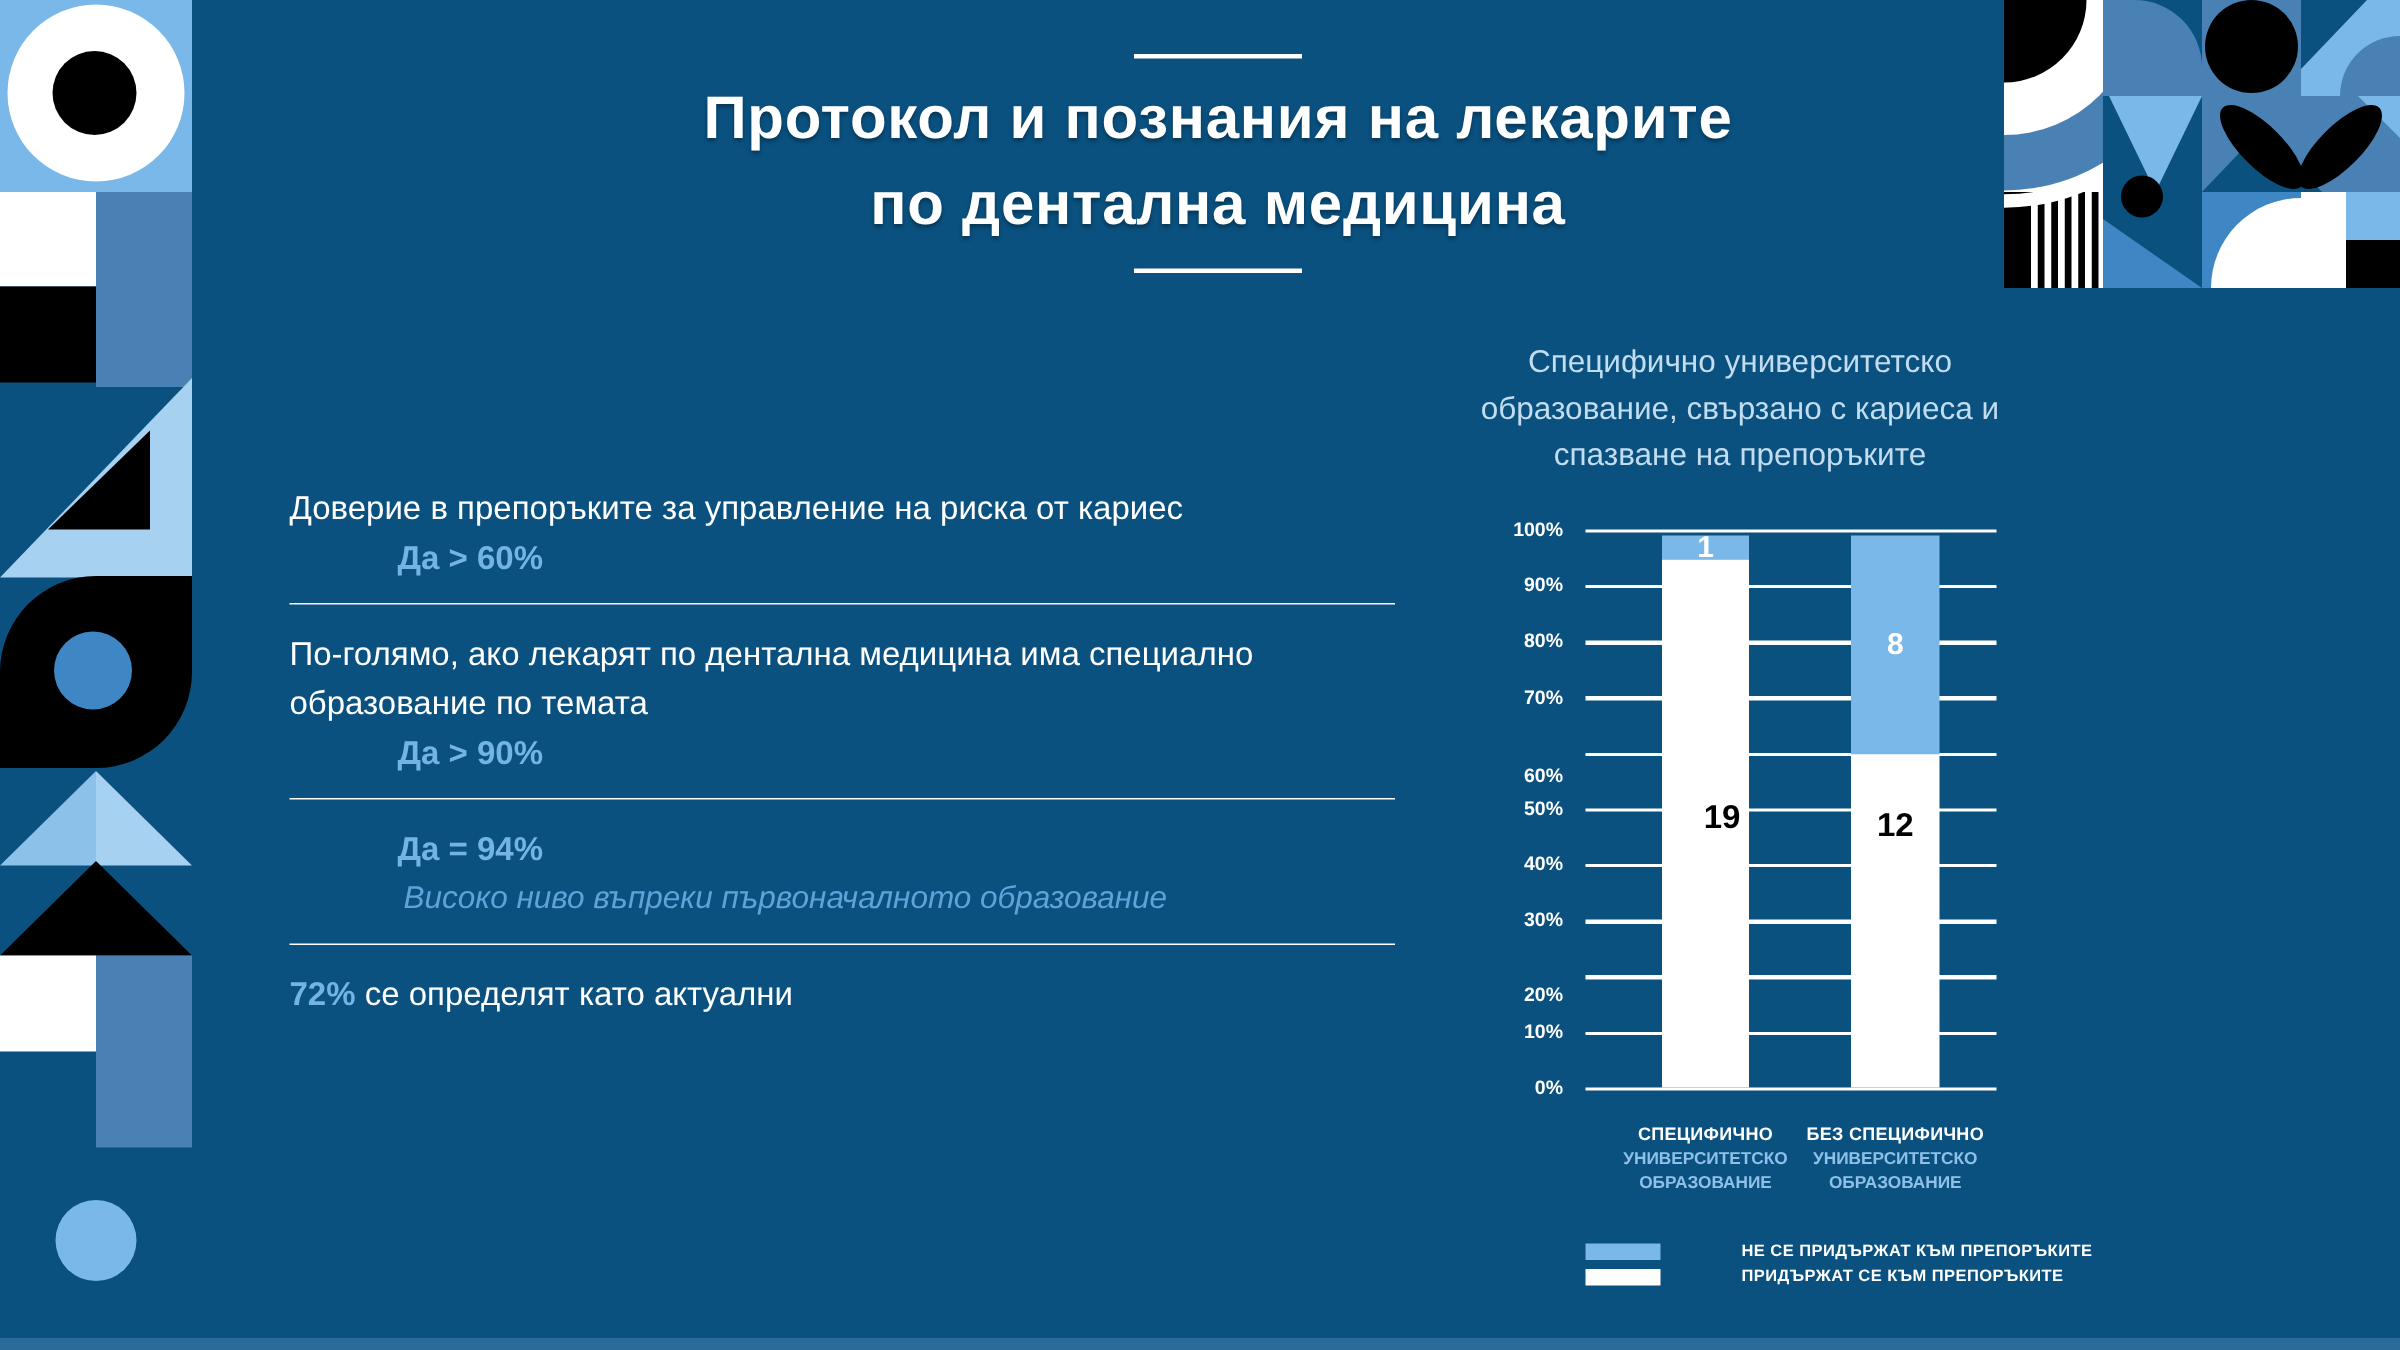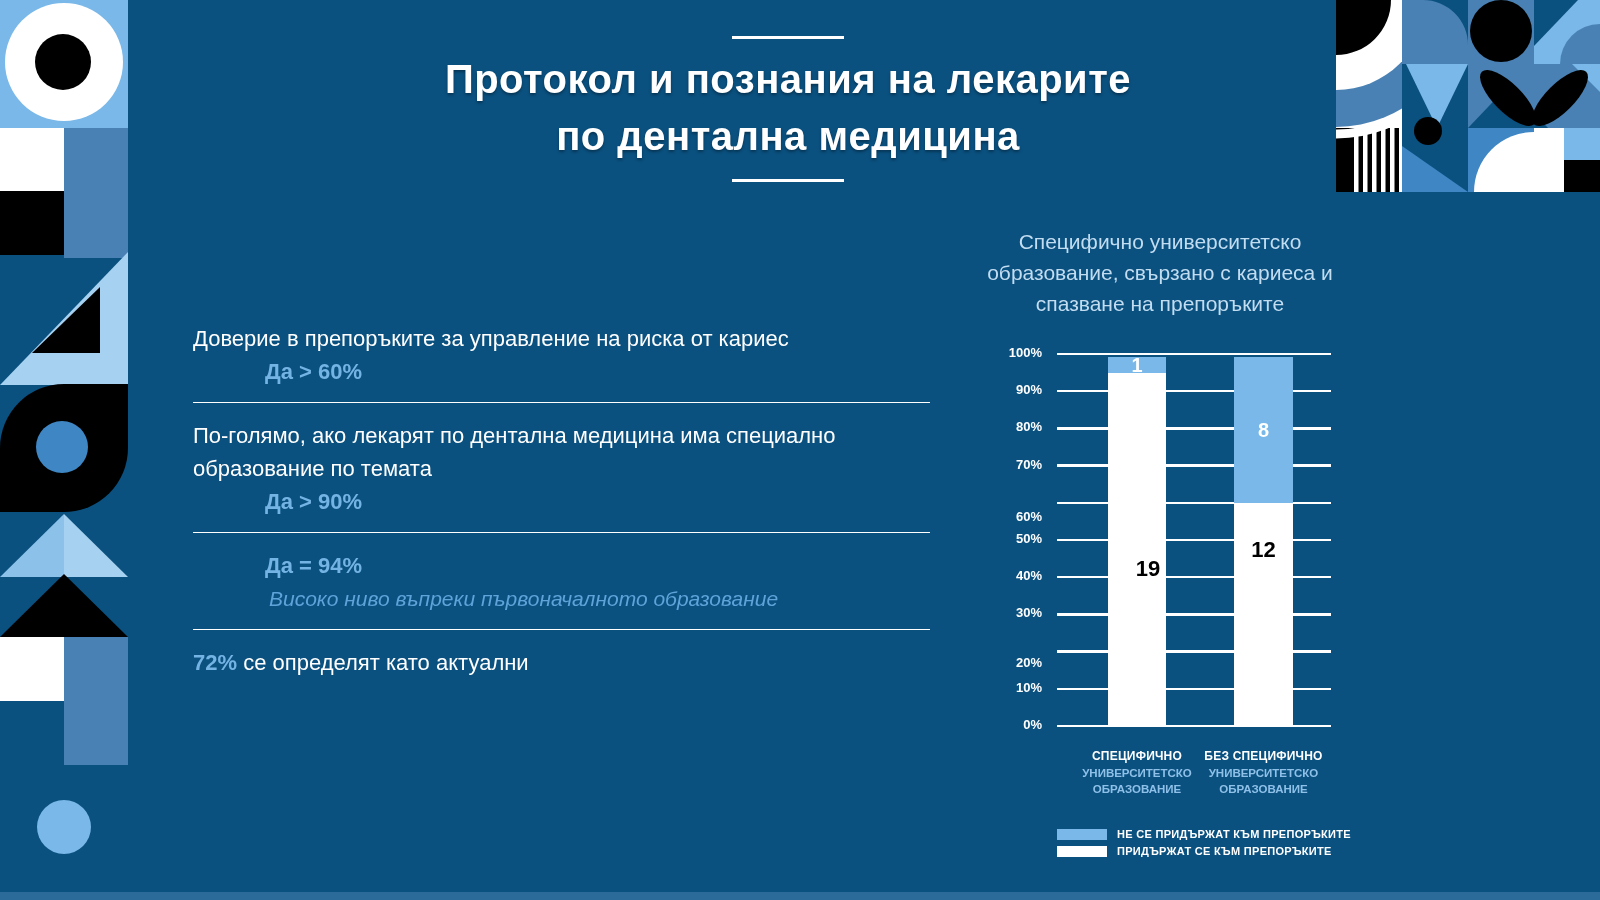--- a/index.html
+++ b/index.html
@@ -17,21 +17,21 @@
   .f-bright{fill:var(--bright_blue,#3f86c4)}
   .f-white{fill:#ffffff}
   .f-black{fill:#000000}
   .f-navy{fill:var(--background,#0a5180)}
 
   .left-strip{position:absolute;left:0;top:0;}
   .corner-pattern{position:absolute;left:1336px;top:0;}
   .bottom-bar{position:absolute;left:0;bottom:0;width:1600px;height:8px;background:#2a6b9a;}
 
   
-  .title-block{position:absolute;left:128px;top:36px;width:1320px;text-align:center;color:#fff;}
+  .title-block{position:absolute;left:128px;top:36px;width:1320px;text-align:center;color:#fff;padding-left:24px;}
   .title-rule{width:112px;height:3px;background:#fff;margin:0 auto;}
   .title-line{font-size:40px;font-weight:bold;line-height:57px;margin:0;
     text-shadow:0 2px 3px rgba(0,0,0,.35);letter-spacing:.5px;}
   .title-line:first-of-type{margin-top:12px;}
   .title-rule.bottom{margin-top:14px;}
 
   
   .points{position:absolute;left:193px;top:322px;width:737px;color:#fff;}
   .point-text{font-size:22px;line-height:33px;width:715px;}
   .point-answer{font-size:22px;line-height:33px;font-weight:bold;
@@ -51,21 +51,21 @@
     font-weight:bold;color:#fff;z-index:1;}
   .bar-seg{position:absolute;z-index:2;}
   .bar-label{position:absolute;z-index:3;text-align:center;font-weight:bold;}
   .bar-label.white-seg{font-size:22px;color:#000;line-height:26px;}
   .bar-label.blue-seg{font-size:20px;color:#fff;line-height:26px;}
   .cat-label{position:absolute;width:140px;text-align:center;z-index:2;}
   .cat-l1{font-size:12px;font-weight:bold;color:#fff;line-height:16.5px;letter-spacing:.2px;}
   .cat-l2{font-size:11.5px;font-weight:600;color:var(--category_secondary_text,#8fc0e8);line-height:16.5px;}
   .legend-swatch{position:absolute;width:50px;height:11px;z-index:2;}
   .legend-label{position:absolute;font-size:11px;font-weight:bold;color:#fff;
-    line-height:13px;letter-spacing:.3px;z-index:2;}
+    line-height:13px;letter-spacing:.3px;z-index:2;margin-left:44px;}
 </style>
 </head>
 <body>
 
 <div class="slide">
 
   <svg class="left-strip" width="128" height="900" viewBox="0 0 128 900">
     <g>
       <rect x="0" y="0" width="128" height="128" class="f-light"></rect>
       <circle cx="64" cy="62" r="59" class="f-white"></circle>
@@ -210,21 +210,21 @@
         <div class="y-tick" style="top: 383.4px; width: 102px;">30%</div>
         <div class="gridline" style="left: 117px; top: 428.35px; width: 274px;"></div>
         <div class="y-tick" style="top: 406px; width: 102px; margin-top: 27px;">20%</div>
         <div class="gridline" style="left: 117px; top: 465.55px; width: 274px;"></div>
         <div class="y-tick" style="top: 457.8px; width: 102px;">10%</div>
         <div class="gridline" style="left: 117px; top: 502.75px; width: 274px;"></div>
         <div class="y-tick" style="top: 495px; width: 102px;">0%</div>
         <div class="bar-seg" style="left: 168px; top: 134.5px; width: 58px; height: 16.1px; background: rgb(121, 184, 232);"></div>
         <div class="bar-seg" style="left: 168px; top: 150.6px; width: 58px; height: 352.4px; background: rgb(255, 255, 255);"></div>
         <div class="bar-label blue-seg" style="left: 168px; width: 58px; top: 129.55px;">1</div>
-        <div class="bar-label white-seg" style="left: 168px; width: 80px; top: 334px;">19</div>
+        <div class="bar-label white-seg" style="left: 168px; width: 80px; top: 310px;">19</div>
         <div class="cat-label" style="left: 127px; top: 526px;">
           <div class="cat-l1">СПЕЦИФИЧНО</div>
           <div class="cat-l2">УНИВЕРСИТЕТСКО</div>
           <div class="cat-l2">ОБРАЗОВАНИЕ</div>
         </div>
         <div class="bar-seg" style="left: 294px; top: 134.5px; width: 59px; height: 146.3px; background: rgb(121, 184, 232);"></div>
         <div class="bar-seg" style="left: 294px; top: 280.8px; width: 59px; height: 222.2px; background: rgb(255, 255, 255);"></div>
         <div class="bar-label blue-seg" style="left: 294px; width: 59px; top: 194.65px;">8</div>
         <div class="bar-label white-seg" style="left: 294px; width: 59px; top: 315px;">12</div>
         <div class="cat-label" style="left: 253.5px; top: 526px;">

